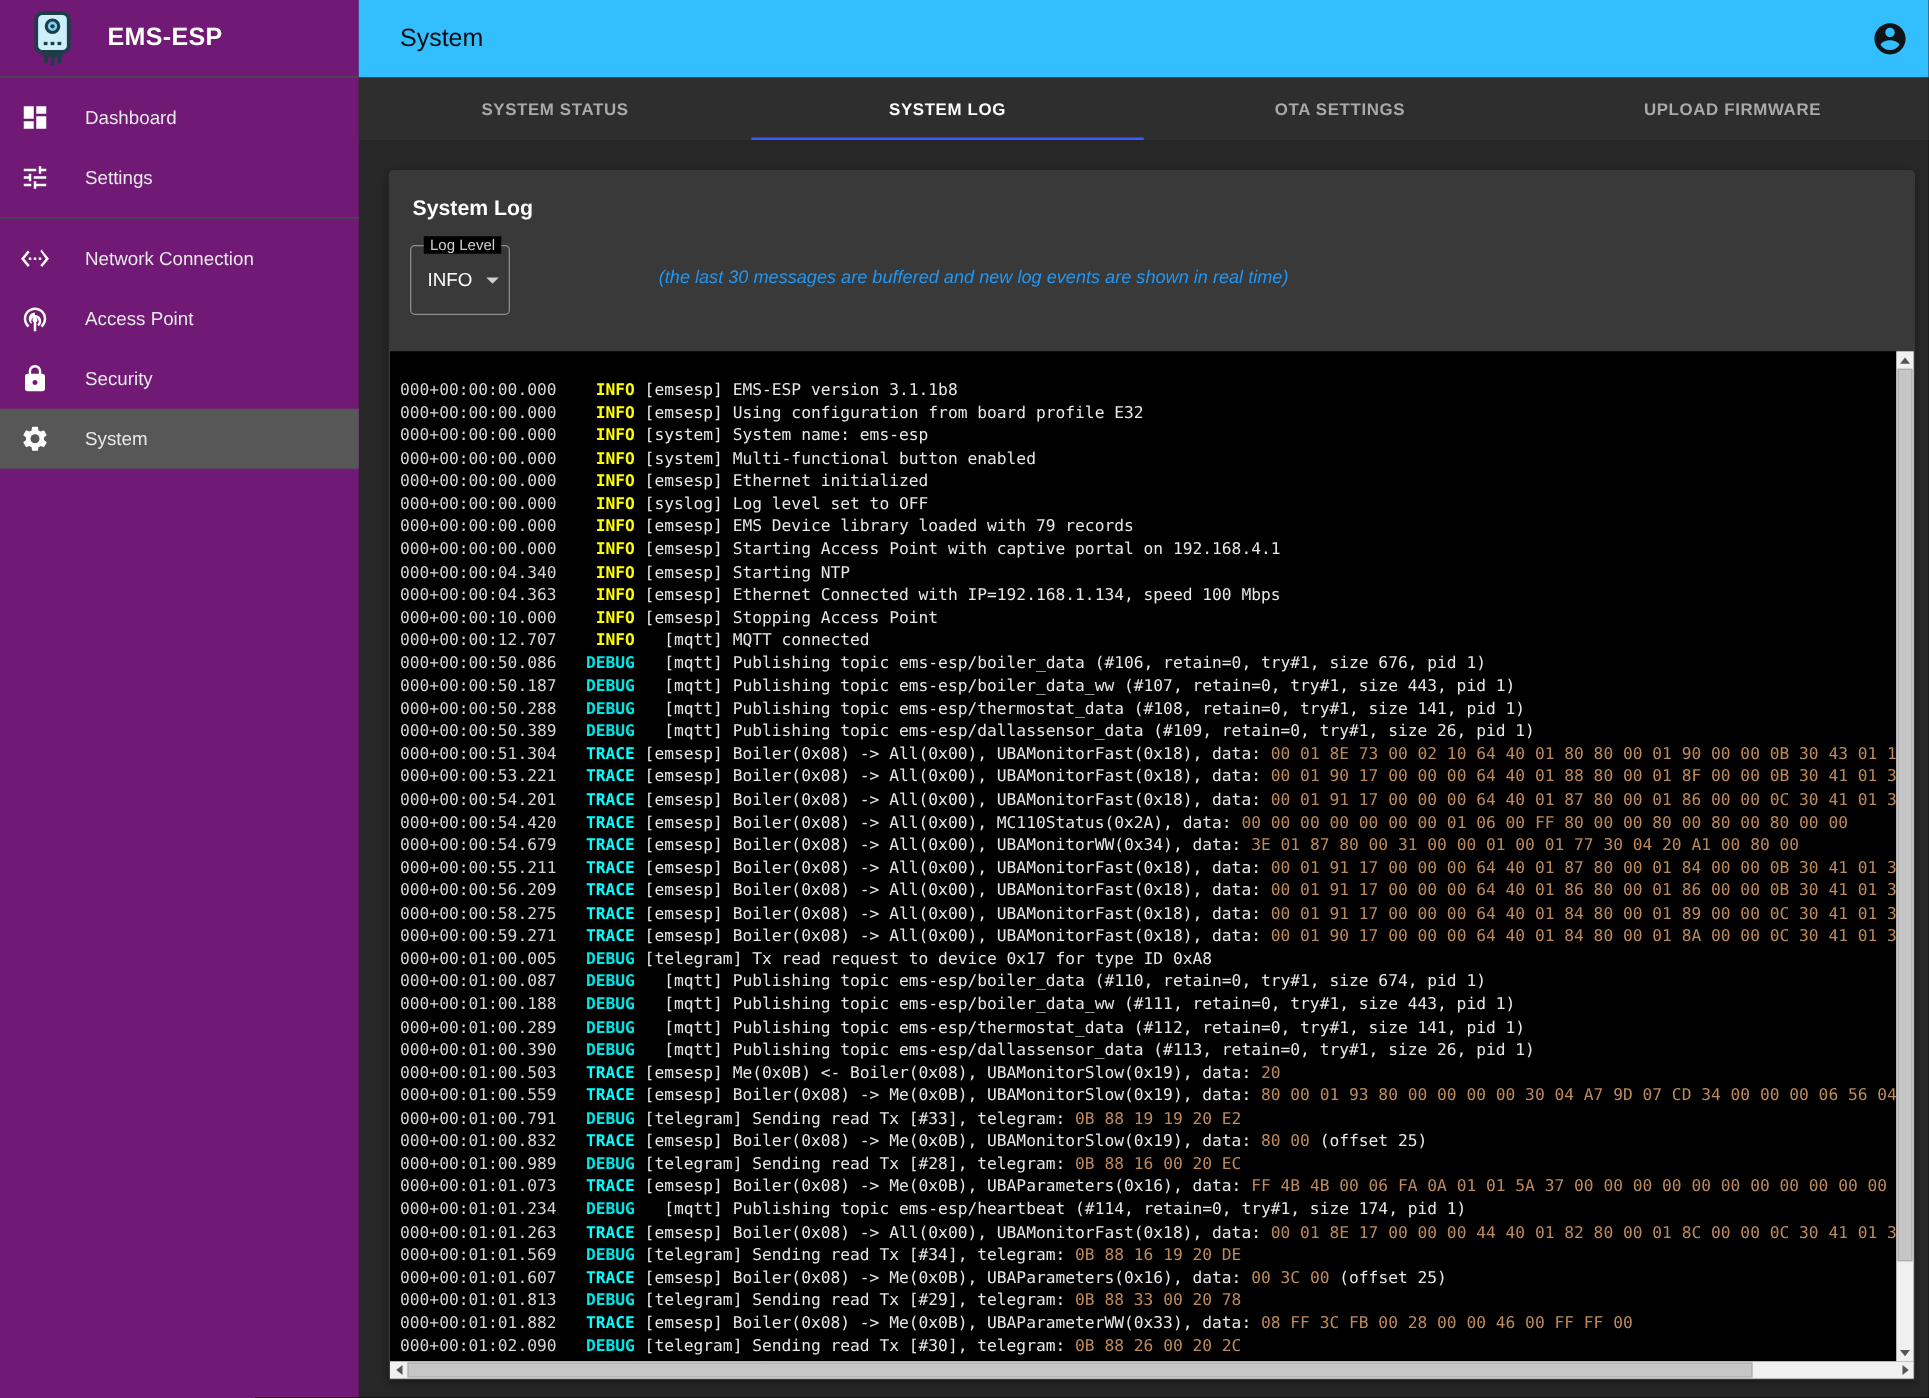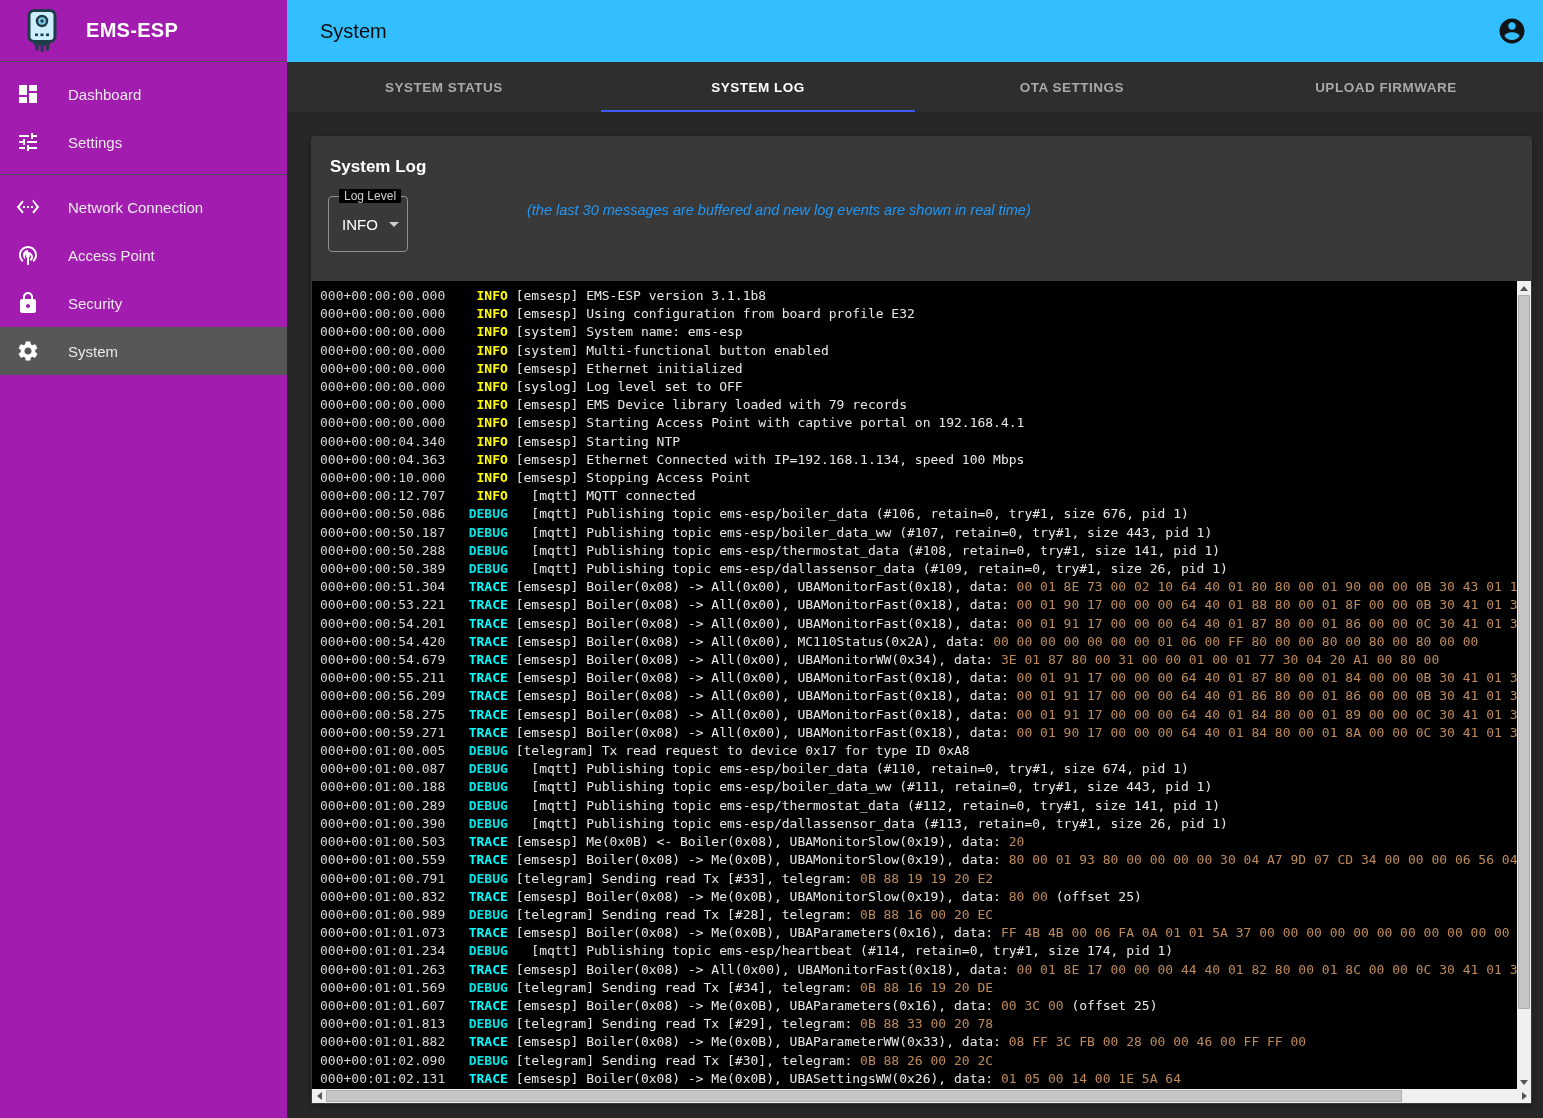--- a/index.html
+++ b/index.html
@@ -4,21 +4,21 @@
 <style>
   :root{
     --topbar:#33BEFF; --indicator:#3D5AFE; --note:#2196F3;
     --info:#FFFF00; --debug:#00E5E5; --trace:#00FFFF; --hex:#BE8A5A;
   }
   *{box-sizing:border-box; margin:0; padding:0;}
   html,body{width:1543px;height:1118px;overflow:hidden;}
   body{background:#272727; font-family:"Liberation Sans", sans-serif; position:relative;}
 
   
-  .sidebar{position:absolute;left:0;top:0;width:287px;height:1118px;background:#a21caf;}
+  .sidebar{position:absolute;left:0;top:0;width:287px;height:1118px;background:#701a75;}
   .sidebar-header{height:62px;display:flex;align-items:center;padding-left:22px;border-bottom:1px solid #4D4D4D;}
   .sidebar-header .logo{width:40px;height:46px;flex:0 0 auto;}
   .sidebar-header .app-title{color:#FFFFFF;font-size:20px;font-weight:700;margin-left:24px;letter-spacing:.3px;}
   .menu{padding-top:8px;}
   .menu-item{height:48px;display:flex;align-items:center;padding-left:16px;cursor:pointer;color:#E8E8E8;}
   .menu-item.selected{background:#575757;}
   .menu-item .micon{width:24px;height:24px;flex:0 0 auto;display:flex;align-items:center;justify-content:center;}
   .menu-item .micon svg{width:24px;height:24px;fill:#FFFFFF;}
   .menu-item .mlabel{margin-left:28px;font-size:15px;text-align:center;}
   .divider{height:1px;background:#4D4D4D;margin:8px 0;}
@@ -37,25 +37,25 @@
   .tab.active::after{content:"";position:absolute;left:0;right:0;bottom:0;height:2px;background:var(--indicator);}
 
   
   .card{position:absolute;left:311px;top:136px;width:1221px;height:968px;background:#393939;border-radius:4px 4px 0 0;box-shadow:0 2px 5px rgba(0,0,0,.35);}
   .card-title{position:absolute;left:19px;top:21px;color:#FFFFFF;font-size:17px;font-weight:700;}
   .loglevel{position:absolute;left:17px;top:60px;width:80px;height:56px;border:1px solid #8F8F8F;border-radius:4px;cursor:pointer;}
   .loglevel .legend{position:absolute;left:10px;top:-8px;background:#000000;padding:0 5px;font-size:12px;color:#CFCFCF;}
   .loglevel .value-row{position:absolute;left:13px;top:0;right:8px;bottom:0;display:flex;align-items:center;justify-content:space-between;}
   .loglevel .value{color:#FFFFFF;font-size:15px;}
   .caret{width:0;height:0;border-left:5px solid transparent;border-right:5px solid transparent;border-top:5px solid #CFCFCF;}
-  .note{position:absolute;left:216px;top:66px;color:var(--note);font-size:14.5px;font-style:italic;}
+  .note{position:absolute;left:216px;top:78px;color:var(--note);font-size:14.5px;font-style:italic;}
 
   
   .console{position:absolute;left:1px;top:145px;width:1219px;height:822px;background:#000000;}
-  .log-text{position:absolute;left:0;top:0;right:14px;bottom:14px;overflow:hidden;padding:6px 0 0 8px;
+  .log-text{position:absolute;left:0;top:0;right:14px;bottom:14px;overflow:hidden;padding:23px 0 0 8px;
             font-family:"DejaVu Sans Mono", monospace;font-size:13px;line-height:18.2px;white-space:pre;}
   .log-line .t{color:#D6D6D6;}
   .log-line .lv{font-weight:bold;}
   .log-line .lv-INFO{color:var(--info);}
   .log-line .lv-DEBUG{color:var(--debug);}
   .log-line .lv-TRACE{color:var(--trace);}
   .log-line .m,.log-line .p{color:#E8E8E8;}
   .log-line .h{color:var(--hex);}
 
   

